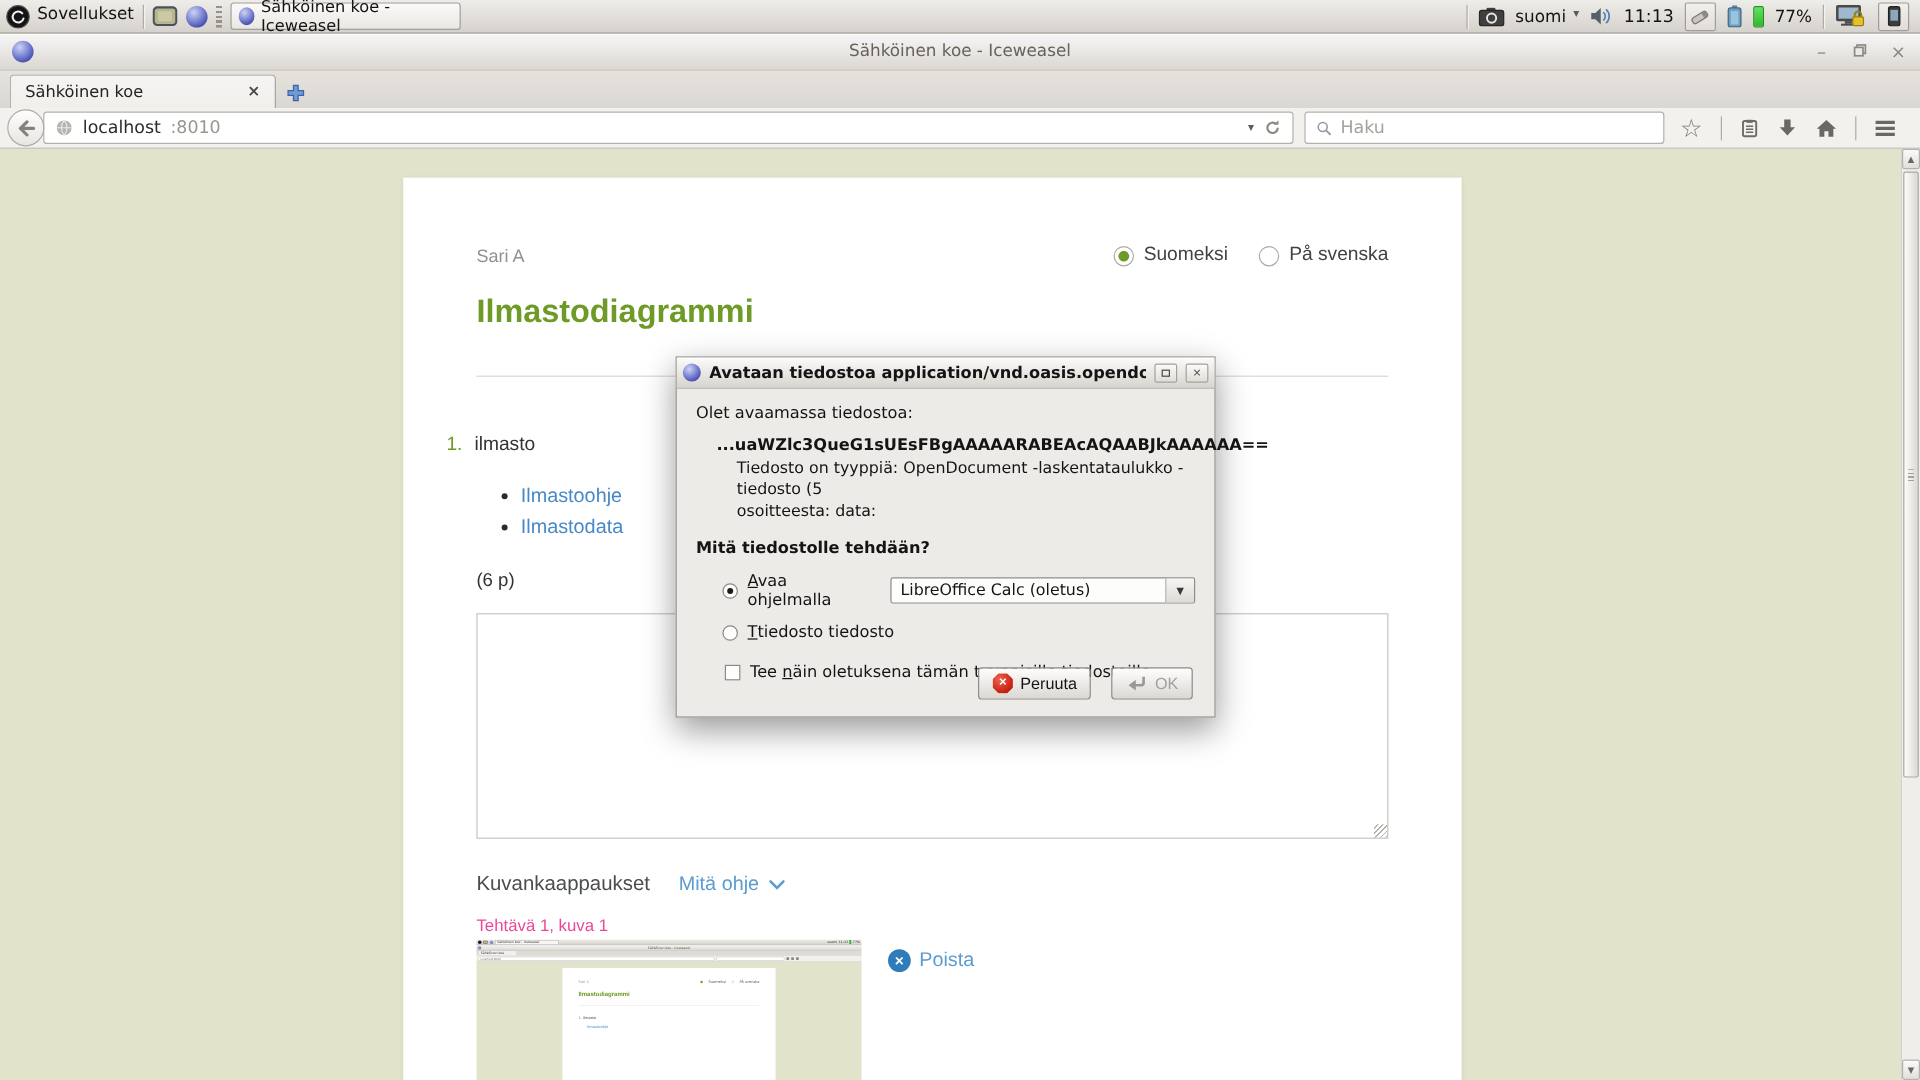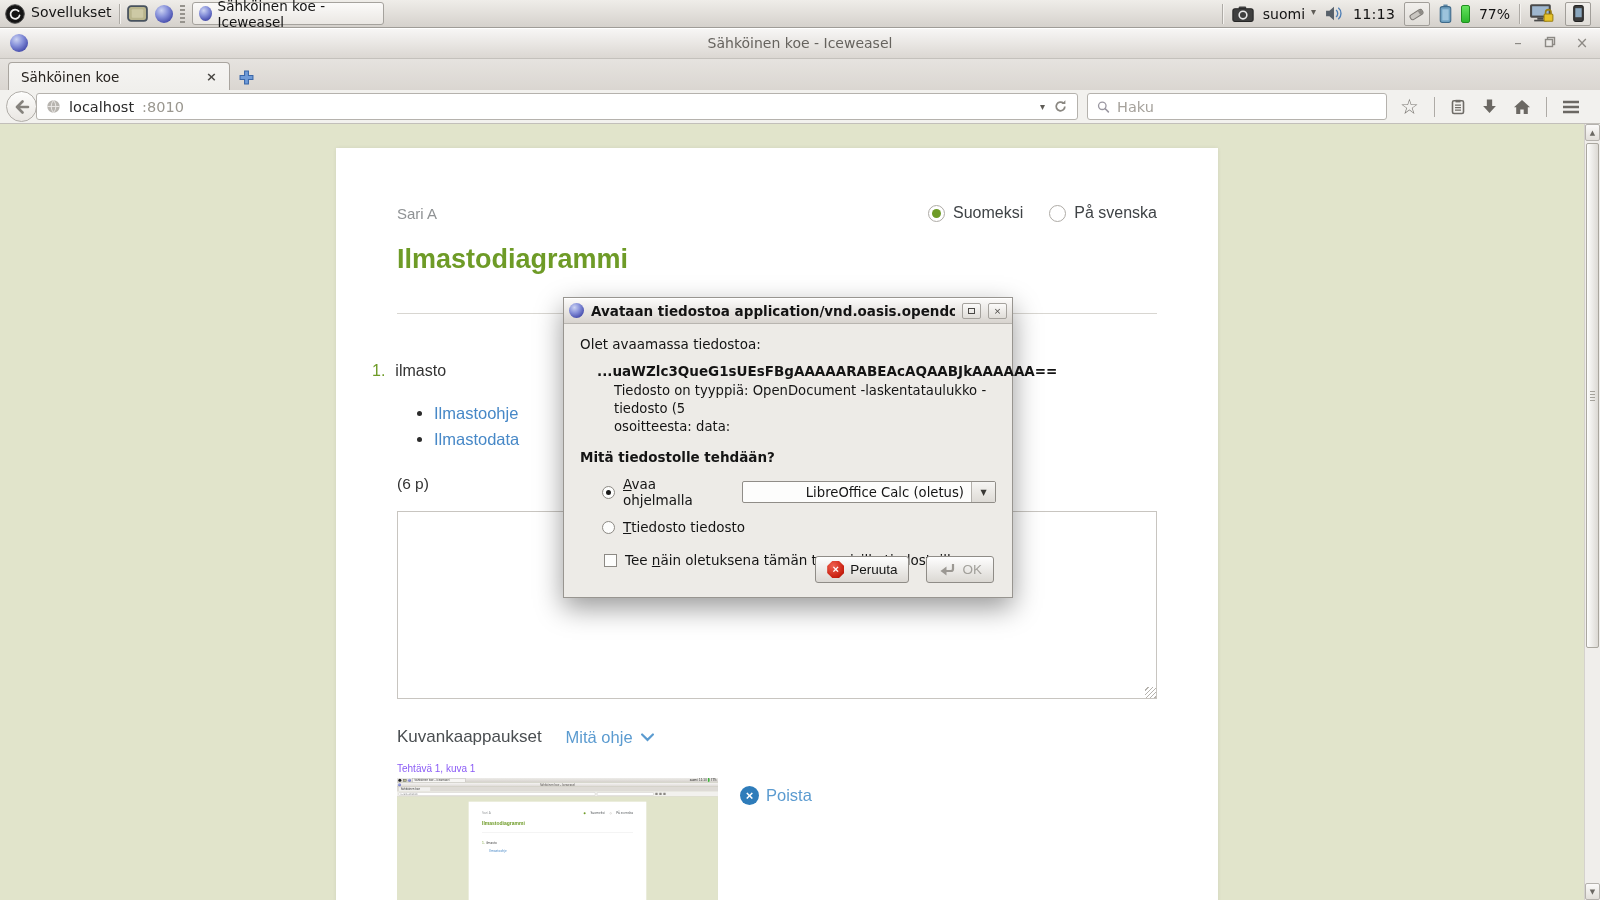--- a/index.html
+++ b/index.html
@@ -75,21 +75,21 @@
   .link-list li { margin-top:7px; font-size:16.5px; }
   .link-list a { color:#4788c7; text-decoration:none; }
   .points { margin-top:26px; font-size:15.5px; color:#333; }
   .answer-wrap { position:relative; margin-top:18px; }
   .answer { width:760px; height:188px; border:1px solid #c8c5c0; background:#fff; resize:none; display:block; }
   .resize-grip { position:absolute; right:1px; bottom:1px; width:11px; height:11px;
     background:repeating-linear-gradient(135deg, transparent 0 2px, #b5b2ad 2px 3px); }
   .shots-row { margin-top:28px; display:flex; align-items:center; gap:24px; }
   .shots-label { font-size:17px; color:#4a4e51; }
   .help-link { color:#5b9bd0; font-size:16.5px; display:flex; gap:8px; align-items:center; text-decoration:none; }
-  .caption { margin-top:16px; font-size:10px; color:#8b5cf6; }
+  .caption { margin-top:16px; font-size:14px; color:#ec4899; }
   .thumb-row { margin-top:4px; display:flex; align-items:flex-start; gap:22px; }
   .poista { display:flex; gap:7px; align-items:center; color:#5b9bd0; font-size:16.5px; text-decoration:none; margin-top:8px; }
   .poista-icon { width:19px; height:19px; border-radius:50%; background:#2e7cba; color:#fff; font-size:13px;
     font-weight:bold; display:grid; place-items:center; line-height:1; }
 
   
   .thumb { width:321px; height:130px; overflow:hidden; }
   .mini { width:963px; height:390px; transform:scale(0.3333); transform-origin:0 0; background:#e1e4cb;
     font-family:"DejaVu Sans", sans-serif; }
   .m-task { height:14px; background:linear-gradient(#edece9,#d5d1cc); border-bottom:1px solid #a09d98;
@@ -145,21 +145,21 @@
     border-radius:2px; display:grid; place-items:center; font-size:9px; color:#4a4845; flex:none; }
   .restore-glyph { width:7px; height:6px; border:1px solid #4a4845; }
   .dlg-body { position:relative; height:274px; padding:12px 16px 0; }
   .file-row { margin-top:10px; margin-left:9px; display:flex; gap:8px; align-items:center; font-weight:bold; }
   .file-meta { margin-left:34px; margin-top:3px; line-height:18px; font-size:13.2px; }
   .dlg-question { margin-top:13px; font-weight:bold; }
   .opt { margin-top:11px; margin-left:22px; display:flex; align-items:center; gap:8px; }
   .dradio { width:13px; height:13px; border-radius:50%; border:1px solid #8c8984; background:#fdfdfc; position:relative; flex:none; }
   .dradio.sel::after { content:""; position:absolute; inset:3px; background:#1a1a1a; border-radius:50%; }
   .dselect { width:268px; height:22px; background:#fdfdfc; border:1px solid #908d88; border-radius:2px;
-    display:flex; align-items:center; margin-left:10px; overflow:hidden;text-align:right; }
+    display:flex; align-items:center; margin-left:10px; overflow:hidden; }
   .dselect-text { flex:1; padding:0 7px; font-size:13.2px; white-space:nowrap; }
   .dselect-arrow { width:24px; align-self:stretch; border-left:1px solid #b3b0ab;
     background:linear-gradient(#f6f5f3,#dedbd6); display:grid; place-items:center; font-size:8px; color:#3a3835; }
   .dcheck-row { margin-top:17px; margin-left:24px; display:flex; gap:8px; align-items:center; }
   .dcheckbox { width:13px; height:13px; border:1px solid #8c8984; background:#fdfdfc; flex:none; }
   .u { text-decoration:underline; }
   .dlg-buttons { position:absolute; right:18px; bottom:15px; display:flex; gap:17px; }
   .dbtn { height:27px; display:flex; align-items:center; gap:6px; padding:0 11px;
     background:linear-gradient(#fefefe,#dbd8d3); border:1px solid #8f8c87; border-radius:3px; font-size:13.5px; color:#141414; }
   .dbtn.disabled { color:#a2a09b; }

